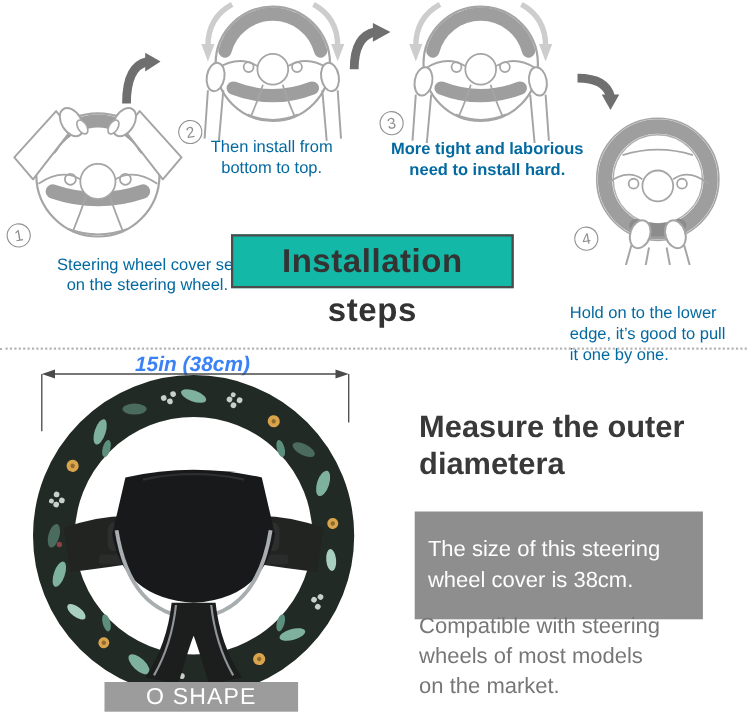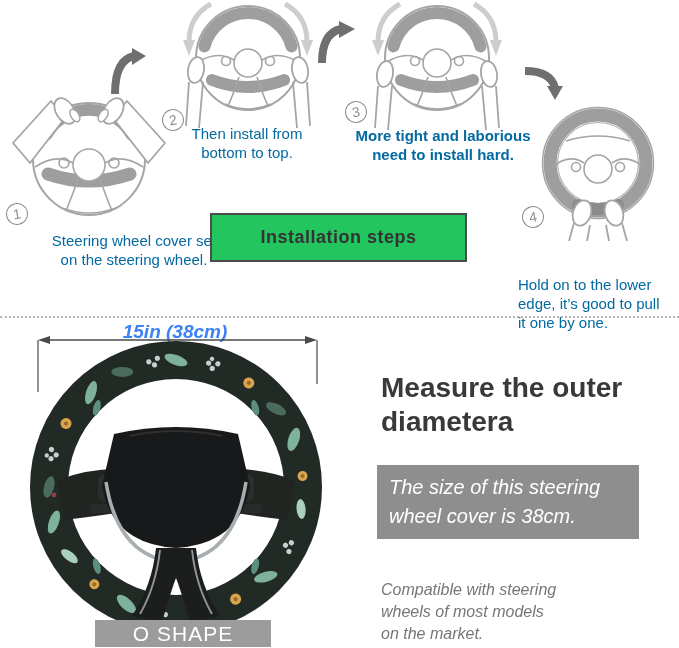--- a/index.html
+++ b/index.html
@@ -7,39 +7,39 @@
   body { width:679px; height:648px; position:relative; overflow:hidden;
          font-family:"Liberation Sans", sans-serif; }
   .abs { position:absolute; }
   .num { position:absolute; width:22px; height:22px; border:1.6px solid #8f8f8f;
          border-radius:50%; color:#8f8f8f; font-size:14px; line-height:20px;
          text-align:center; transform:rotate(-10deg); background:#fff; }
   .cap { position:absolute; color:#0369a1; font-size:15px; line-height:1.28;
          white-space:pre-line; }
   .cap.center { text-align:center; }
   .title-box { position:absolute; left:210px; top:213px; width:257px; height:49px;
-         border:2px solid #4b4b4b; background:#22c55e; color:#333;
-         font-size:18px; font-weight:bold; text-align:center; line-height:45px;
+         border:2px solid #4b4b4b; background:#14b8a6; color:#333;
+         font-size:30px; font-weight:bold; text-align:center; line-height:45px;
          letter-spacing:.5px; }
   .divider { position:absolute; left:0; top:316px; width:679px; height:0;
          border-top:2px dotted #b5b5b5; }
   .dim-label { position:absolute; left:10px; top:321px; width:330px;
          text-align:center; font-size:19px; font-weight:bold; font-style:italic;
          color:#3b82f6; }
   .shape-box { position:absolute; left:95px; top:620px; width:176px; height:27px;
          background:#9c9c9c; color:#fff; font-size:21px; text-align:center;
          line-height:27px; letter-spacing:1px; }
   .heading { position:absolute; left:381px; top:371px; width:300px;
          font-size:28px; font-weight:bold; color:#393939; line-height:1.22;
          white-space:pre-line; }
   .size-box { position:absolute; left:377px; top:465px; width:262px;
          background:#8e8e8e; color:#fff; font-size:20px; line-height:1.45;
-         padding:8px 12px; white-space:pre-line;font-style:italic; }
-  .compat { position:absolute; left:381px; top:579px; width:250px;
-         font-size:16px; font-style:italic; color:#767676; line-height:1.38;
+         padding:20px 12px; white-space:pre-line; }
+  .compat { position:absolute; left:381px; top:556px; width:250px;
+         font-size:20px; color:#767676; line-height:1.38;
          white-space:pre-line; }
 </style>
 </head>
 <body>
 
 <svg class="abs" style="left:4px; top:75px;" width="170" height="158" viewBox="0 0 170 158">
   <g stroke="#a5a5a5" fill="none">
     <circle cx="85" cy="84" r="56" fill="#fff" stroke-width="2"></circle>
     <path d="M64.3,39.6 A49,49 0 0 1 105.7,39.6" stroke="#9e9e9e" stroke-width="12" stroke-linecap="round"></path>
     <path d="M42.6,59.5 A49,49 0 0 1 56.9,43.9" stroke="#9e9e9e" stroke-width="12" stroke-linecap="round"></path>

